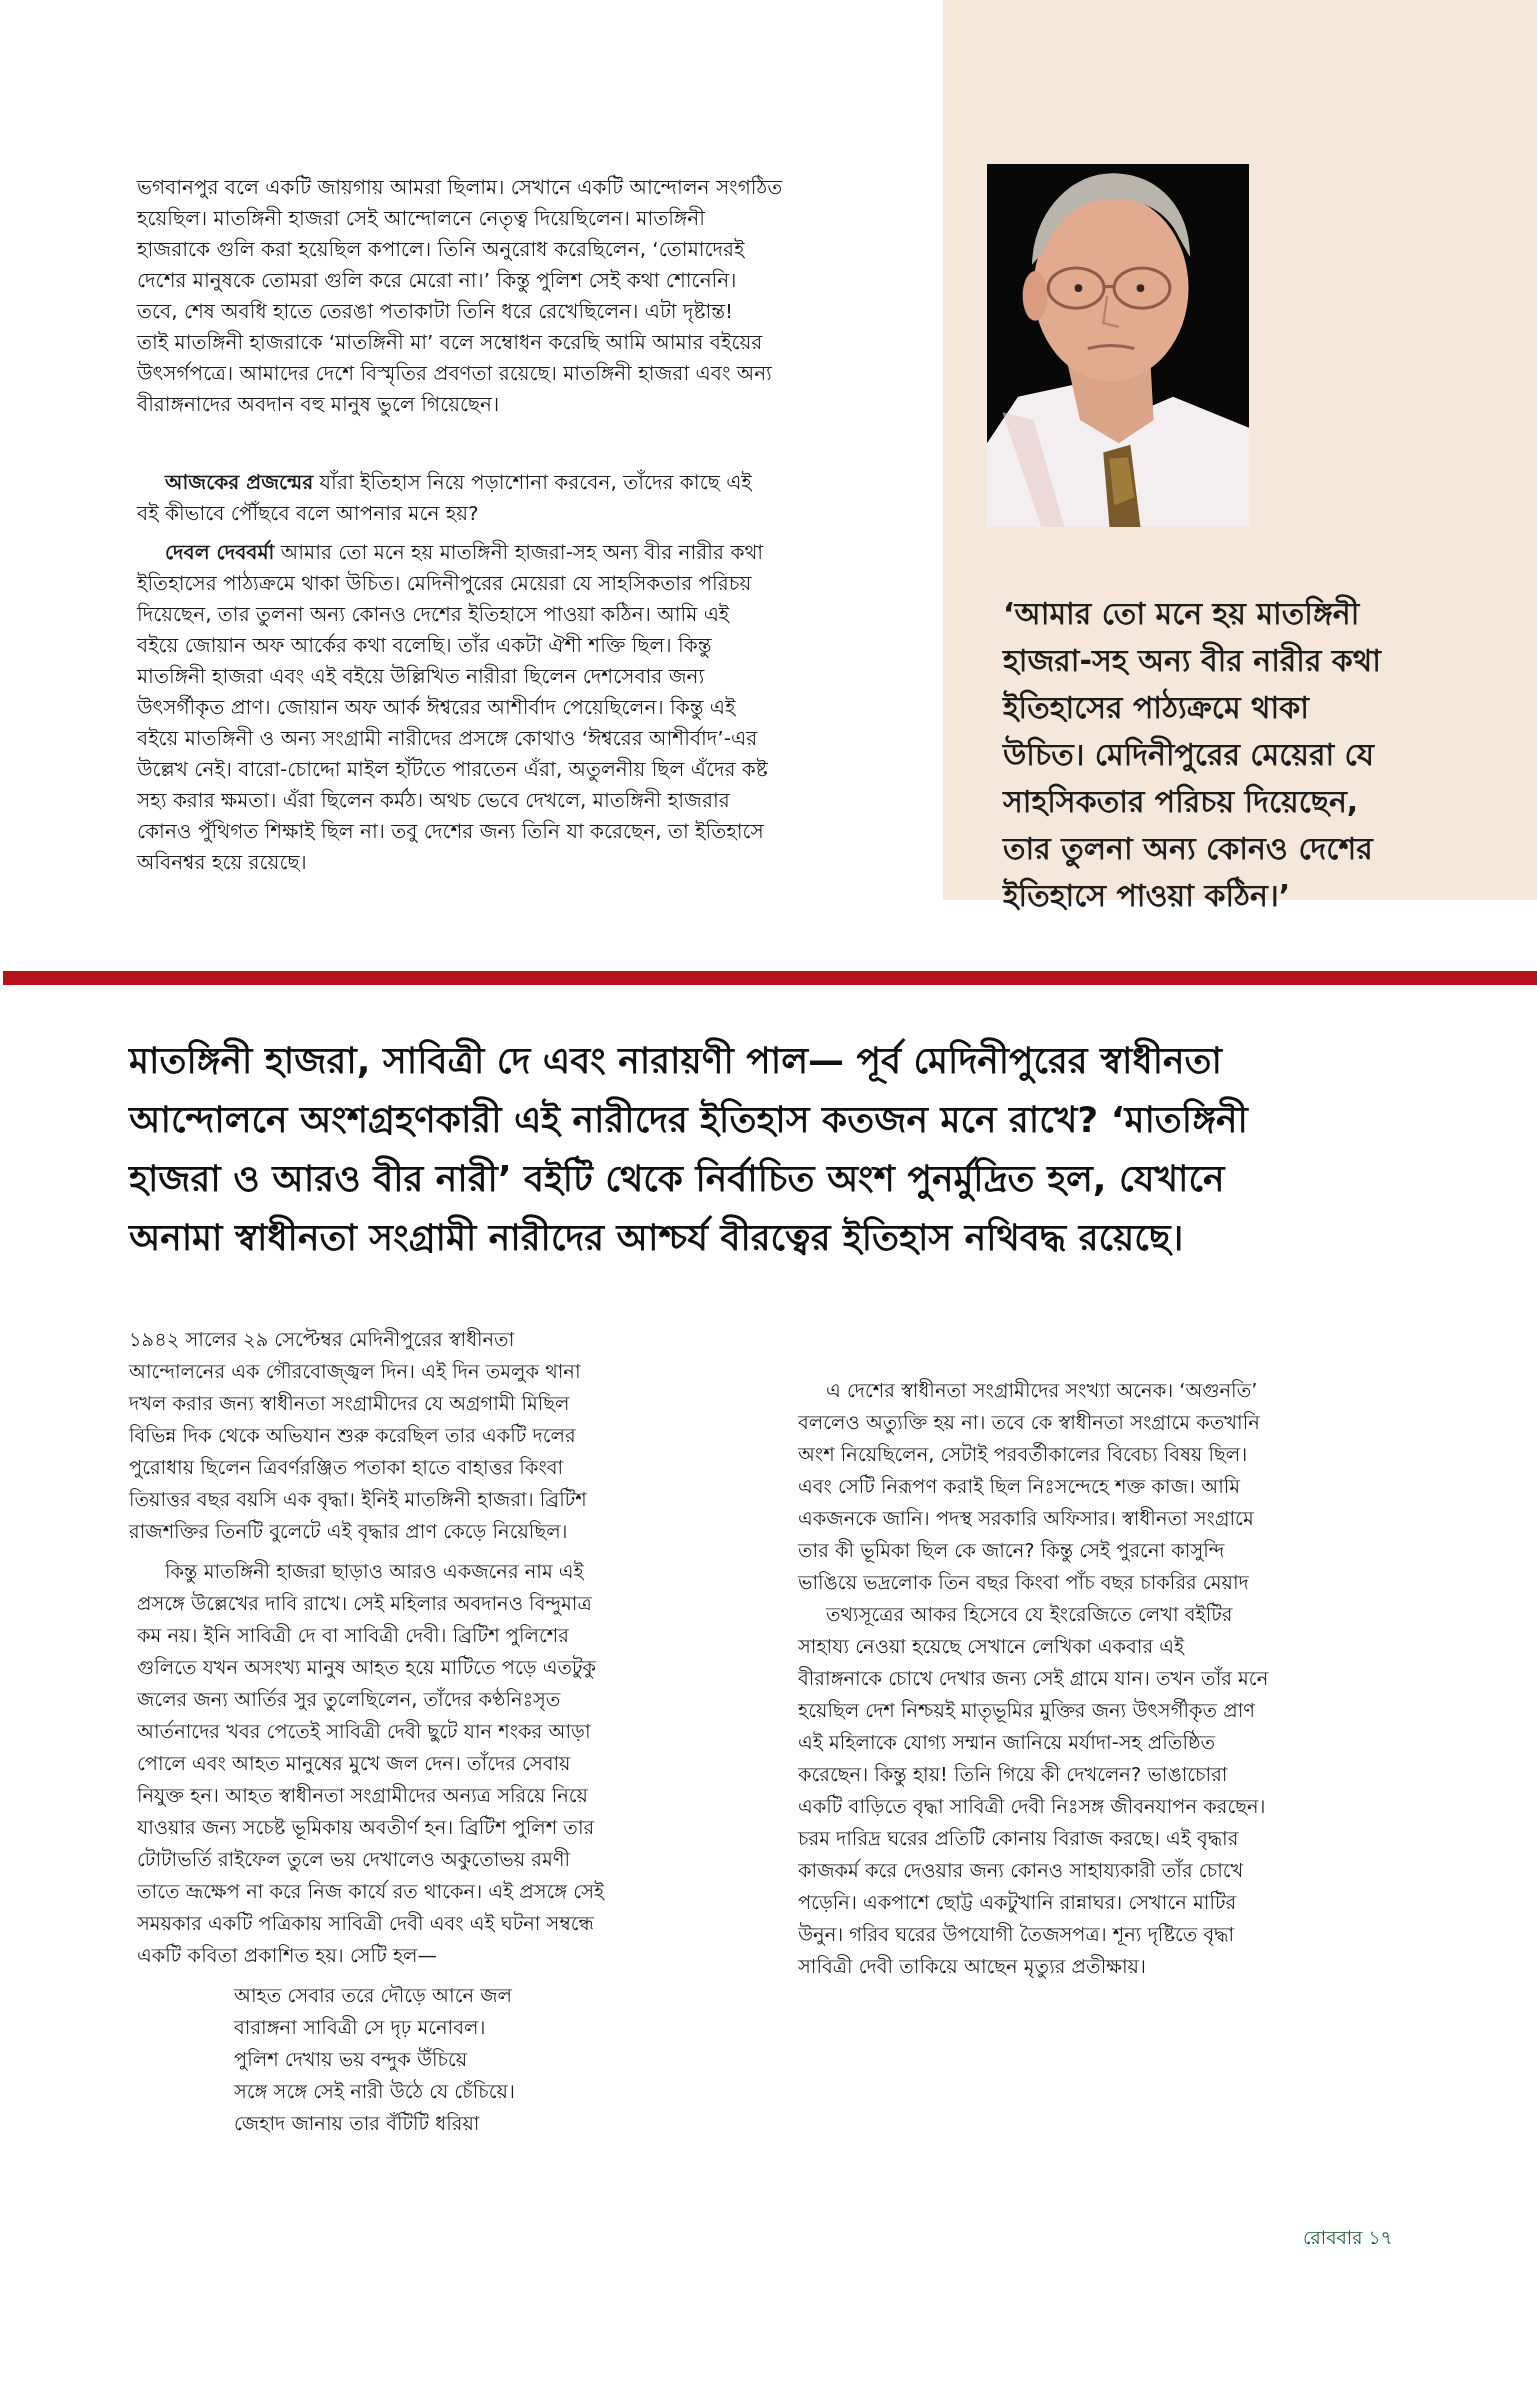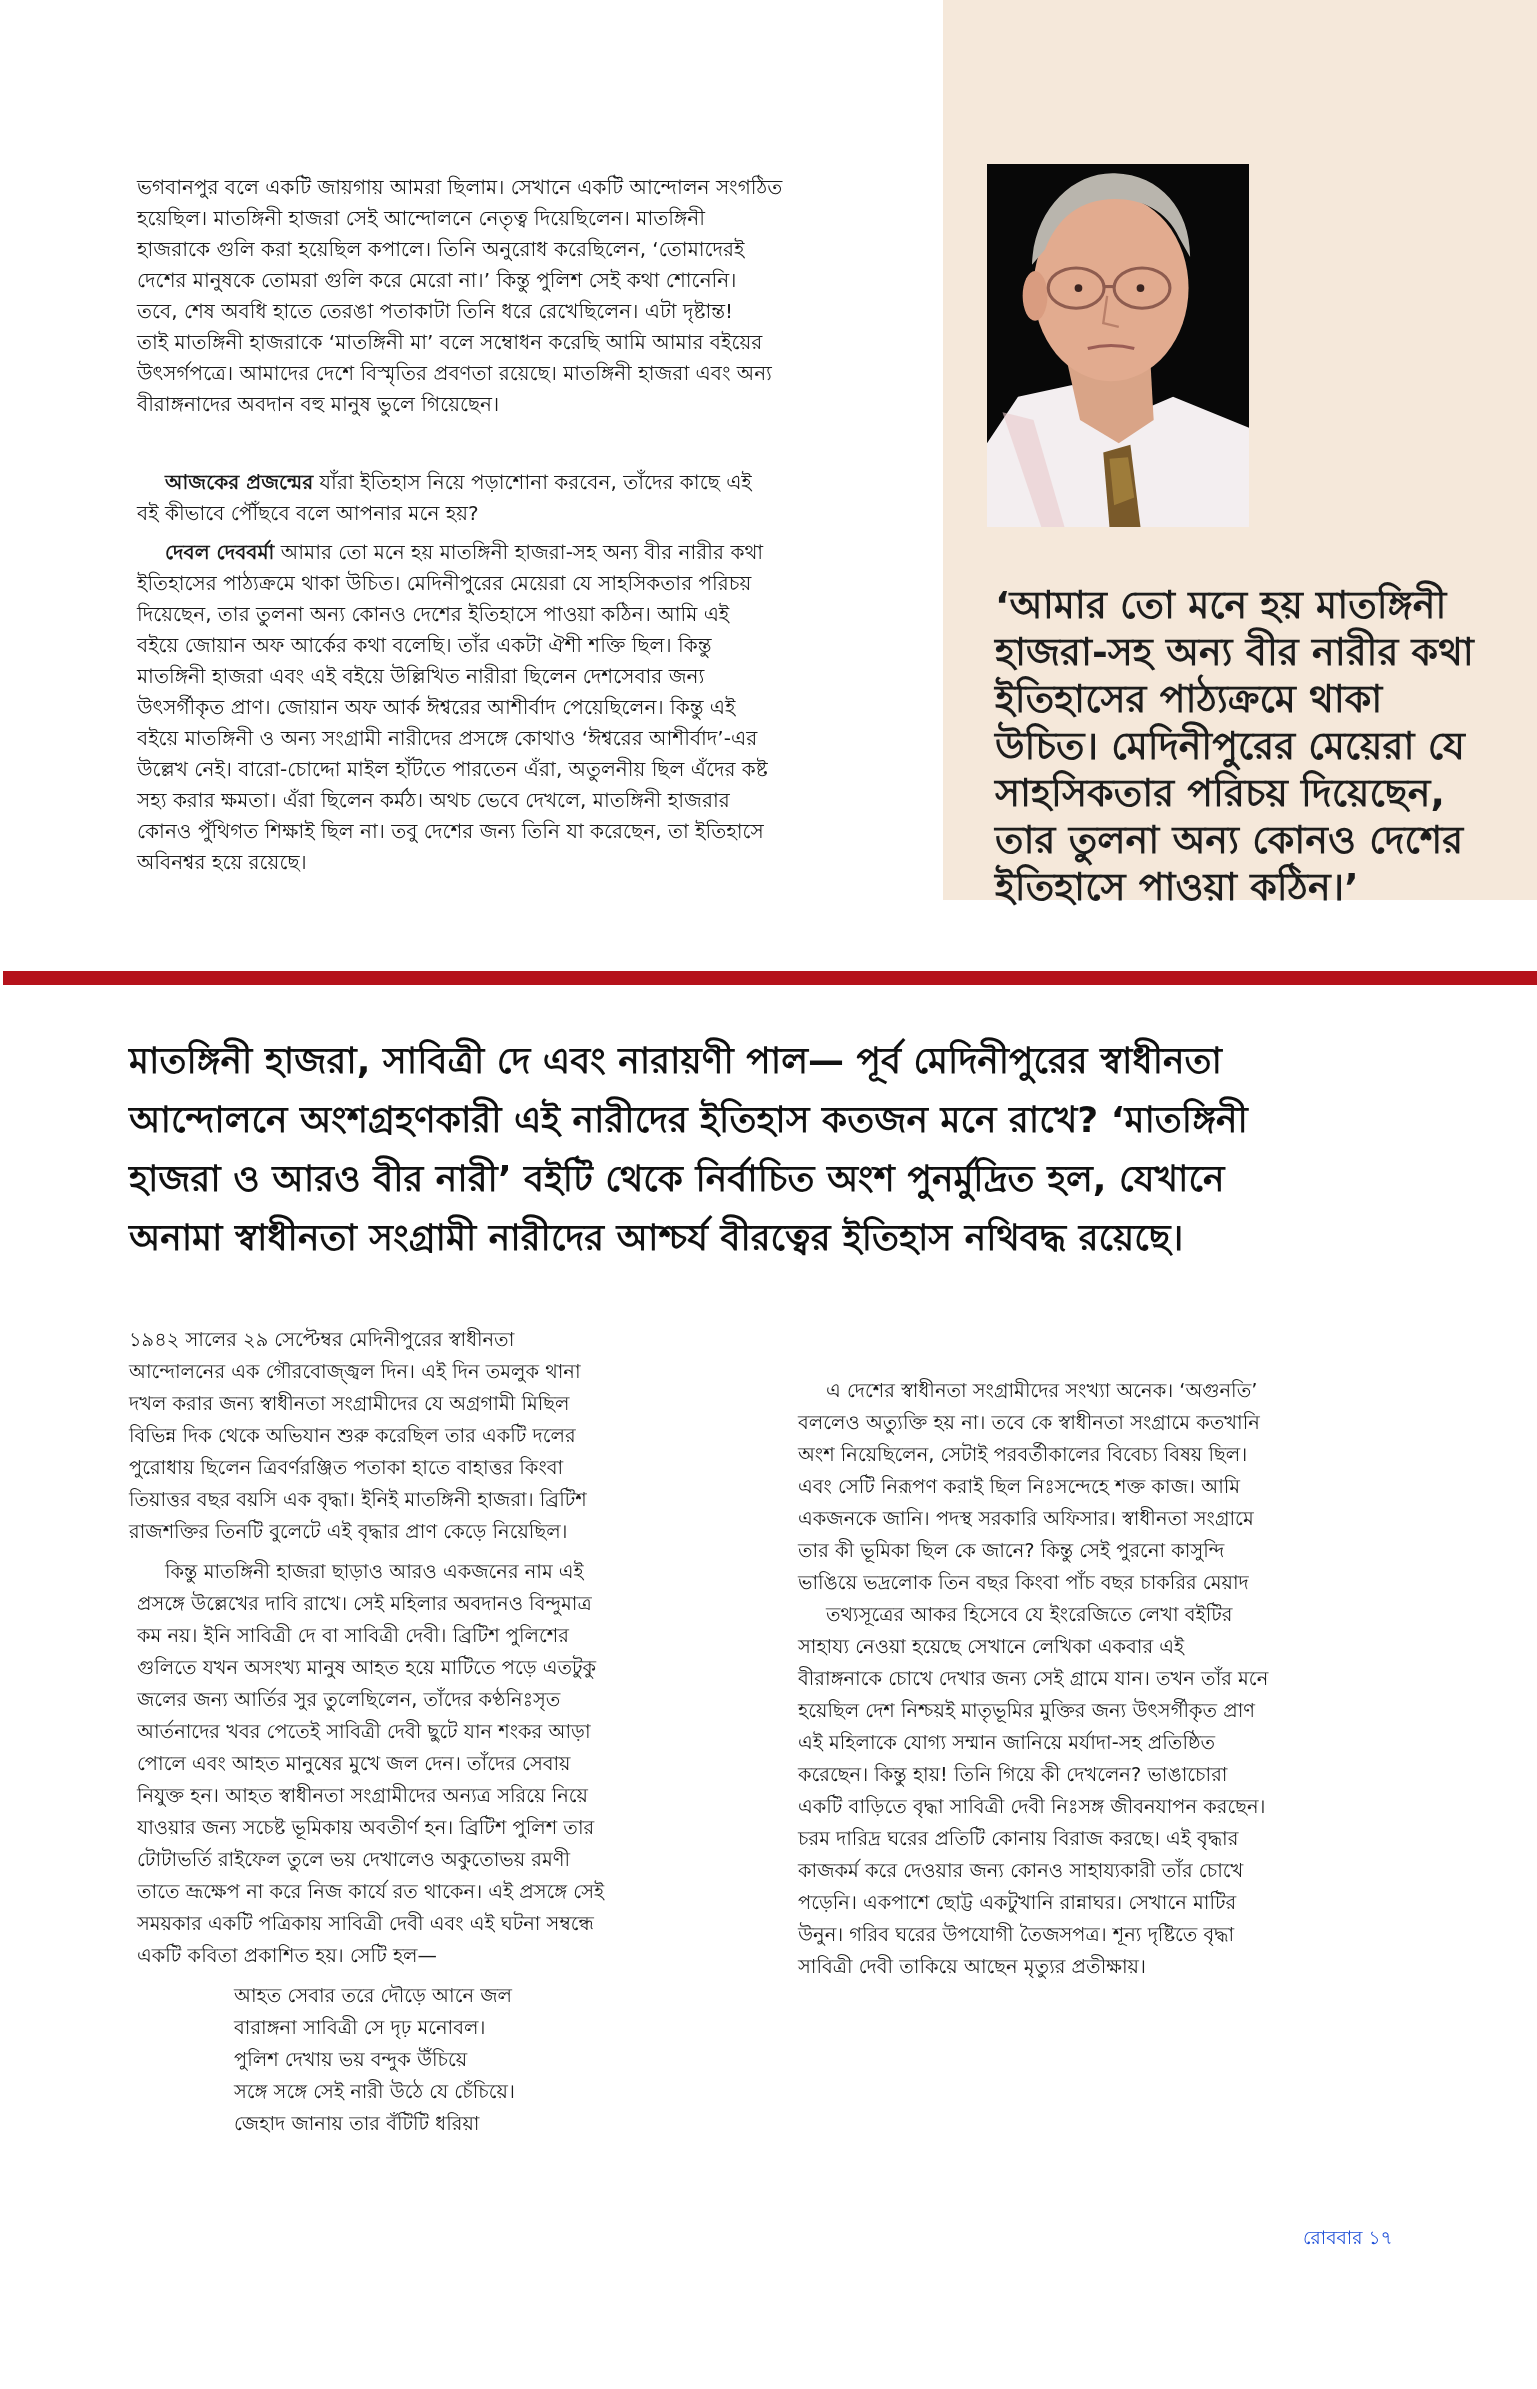--- a/index.html
+++ b/index.html
@@ -28,25 +28,25 @@
       height: 363px;
       background: #080808;
       overflow: hidden;
     }
     .portrait svg { width: 100%; height: 100%; display: block; }
     .pull-quote {
       position: absolute;
       left: 44px;
       top: 574px;
       width: 481px;
-      font-size: 38px;
+      font-size: 30px;
       line-height: 47px;
       font-weight: bold;
       color: #1d1d1d;
-      margin: 8px;
+      margin: 16px;
     }
     .pull-quote .pq-line { display: block; white-space: nowrap; }
 
     .interview-col {
       position: absolute;
       left: 129px;
       top: 164px;
       width: 783px;
       font-size: 20px;
       line-height: 31px;
@@ -91,21 +91,21 @@
     .verse .line { padding-left: 105px; }
     .verse-right .line { padding-left: 105px; }
     .spacer { height: 51px; }
 
     .folio {
       position: absolute;
       left: 1303px;
       top: 2226px;
       font-size: 18.6px;
       line-height: 23px;
-      color: #1d4ed8;
+      color: #14532d;
     }
   </style>
 </head>
 <body>
 
 <aside class="sidebar-panel">
   <div class="portrait" title="portrait of Debal Debbarma">
     <svg viewBox="0 0 338 468" preserveAspectRatio="none">
       <rect width="338" height="468" fill="#080808"></rect>
 

